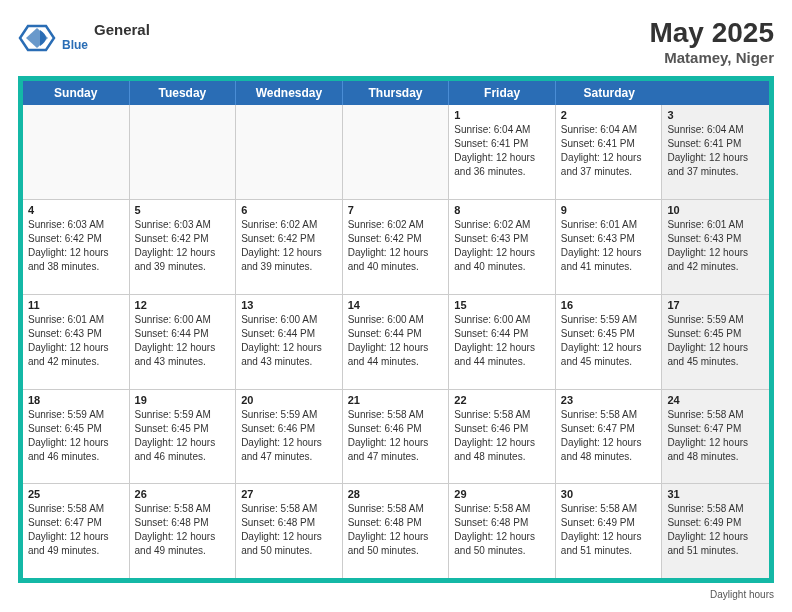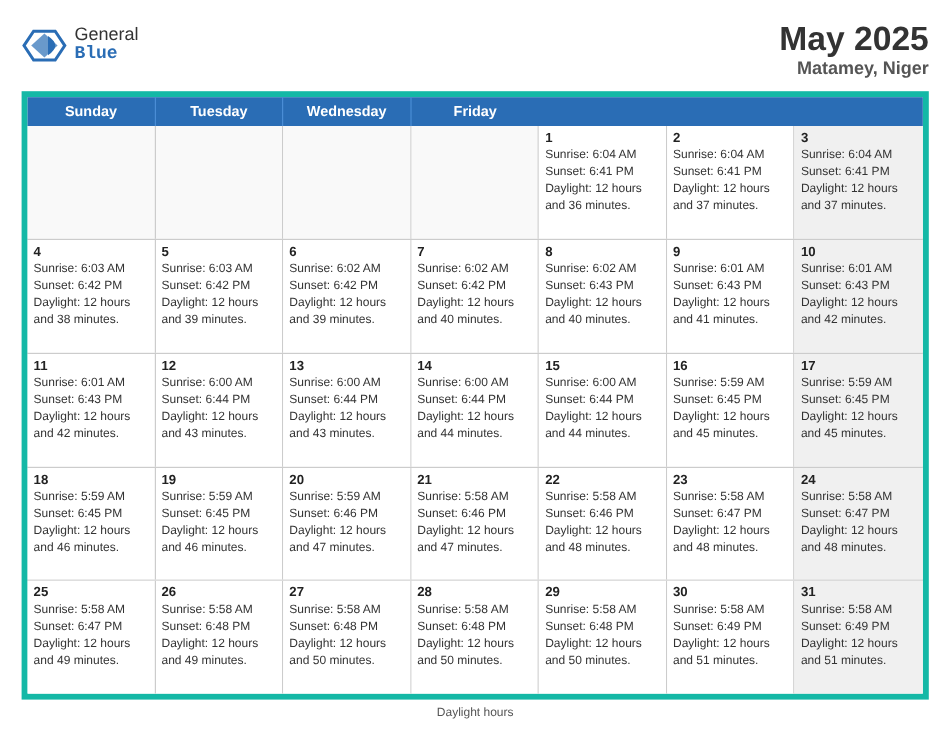--- a/index.html
+++ b/index.html
@@ -33,28 +33,28 @@
       height: 38px;
       position: relative;
     }
     .logo-text {
       display: flex;
       flex-direction: column;
       line-height: 1.1;
     }
     .logo-general {
       font-size: 15px;
-      font-weight: normal;
+      font-weight: bold;
       color: #333;
+      margin-left: 32px;
     }
     .logo-blue {
-      font-size: 15px;
+      font-size: 12px;
       font-weight: bold;
       color: #2a6db5;
-      font-family: Liberation Mono, monospace;
     }
     .title-block {
       text-align: right;
     }
     .month-title {
       font-size: 28px;
       font-weight: bold;
       color: #333;
       line-height: 1.1;
     }
@@ -113,21 +113,21 @@
     }
     .day-info {
       font-size: 10px;
       color: #333;
       line-height: 1.4;
     }
     .footer-note {
       margin-top: 6px;
       font-size: 10px;
       color: #555;
-      text-align: center;
+      text-align: right;
     }
   </style>
 </head>
 <body>
 
 <div class="page">
   <div class="header">
     <div class="logo">
       <div class="logo-icon">
         <svg width="38" height="38" viewBox="0 0 38 38">
@@ -145,21 +145,23 @@
       <div class="month-title">May 2025</div>
       <div class="subtitle">Matamey, Niger</div>
     </div>
   </div>
 
   <div class="calendar">
     <div class="cal-header-row">
     <div class="cal-header-cell">Sunday</div>
         <div class="cal-header-cell">Tuesday</div>
         <div class="cal-header-cell">Wednesday</div>
+        <div class="cal-header-cell">Thursday</div>
         <div class="cal-header-cell">Friday</div>
+        <div class="cal-header-cell">Saturday</div>
       </div>
     <div class="cal-body">
     <div class="cal-week">
           <div class="cal-cell empty"></div>
           <div class="cal-cell empty"></div>
           <div class="cal-cell empty"></div>
           <div class="cal-cell empty"></div>
           <div class="cal-cell">
             <div class="day-num">1</div>
             <div class="day-info" style="white-space: pre-line;">Sunrise: 6:04 AM

